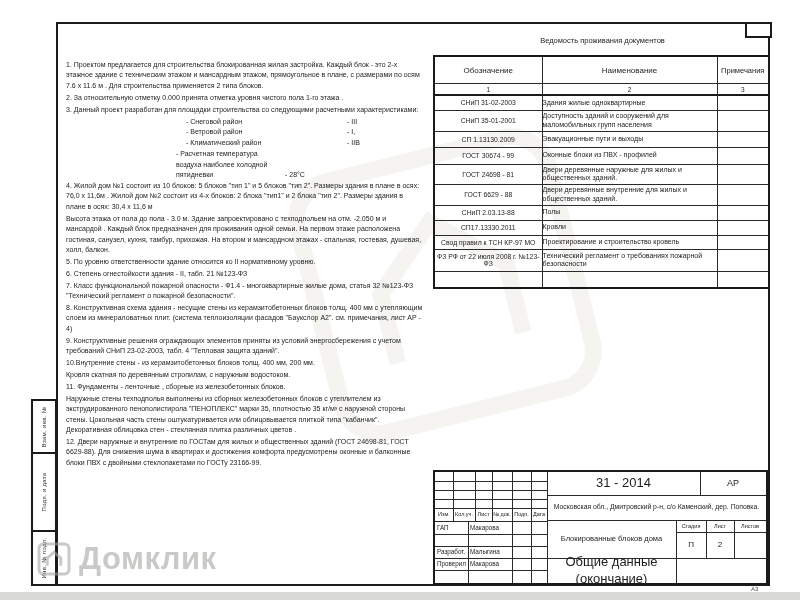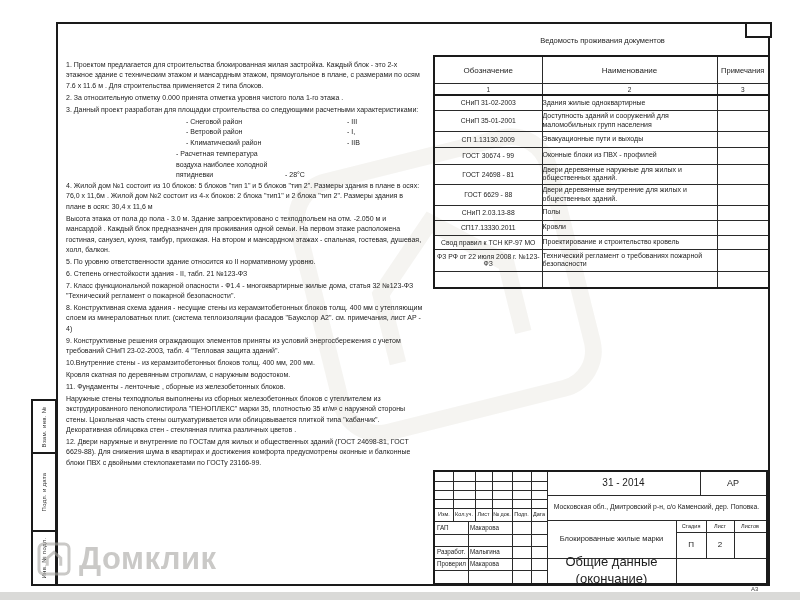--- a/index.html
+++ b/index.html
@@ -227,24 +227,24 @@
     <div class="tcell" style="left:77px;top:36px;width:19px;height:13px;font-size:5.5px;">Подп.</div>
     <div class="tcell" style="left:96px;top:36px;width:16px;height:13px;font-size:5.5px;">Дата</div>
 
     <div class="tcell left" style="left:0;top:49px;width:33px;height:13px;font-size:6.3px;">ГАП</div>
     <div class="tcell left" style="left:33px;top:49px;width:44px;height:13px;font-size:6.3px;">Макарова</div>
     <div class="tcell left" style="left:0;top:74px;width:33px;height:12px;font-size:6.3px;">Разработ.</div>
     <div class="tcell left" style="left:33px;top:74px;width:44px;height:12px;font-size:6.3px;">Малыгина</div>
     <div class="tcell left" style="left:0;top:86px;width:33px;height:12px;font-size:6.3px;">Проверил</div>
     <div class="tcell left" style="left:33px;top:86px;width:44px;height:12px;font-size:6.3px;">Макарова</div>
 
-    <div class="tcell" style="left:112px;top:0;width:153px;height:23px;font-size:10px;">31 - 2014</div>
+    <div class="tcell" style="left:112px;top:0;width:153px;height:23px;font-size:13px;">31 - 2014</div>
     <div class="tcell" style="left:265px;top:0;width:66px;height:23px;font-size:9px;">АР</div>
     <div class="tcell" style="left:114px;top:23px;width:215px;height:25px;font-size:6.8px;">Московская обл., Дмитровский р-н, с/о Каменский, дер. Поповка.</div>
-    <div class="tcell" style="left:114px;top:48px;width:125px;height:38px;font-size:7.5px;">Блокированные жилые марки</div>
+    <div class="tcell" style="left:114px;top:48px;width:125px;height:38px;font-size:7.5px;">Блокированные блоков дома</div>
     <div class="tcell" style="left:114px;top:86px;width:125px;height:25px;font-size:13px;">Общие данные (окончание)</div>
     <div class="tcell" style="left:241px;top:48px;width:30px;height:12px;font-size:5.5px;">Стадия</div>
     <div class="tcell" style="left:271px;top:48px;width:28px;height:12px;font-size:5.5px;">Лист</div>
     <div class="tcell" style="left:299px;top:48px;width:32px;height:12px;font-size:5.5px;">Листов</div>
     <div class="tcell" style="left:241px;top:60px;width:30px;height:26px;font-size:8px;">П</div>
     <div class="tcell" style="left:271px;top:60px;width:28px;height:26px;font-size:8px;">2</div>
     <div class="tcell" style="left:299px;top:60px;width:32px;height:26px;font-size:8px;"></div>
   </div>
 
   <div class="fmt-note z1">А3</div>

